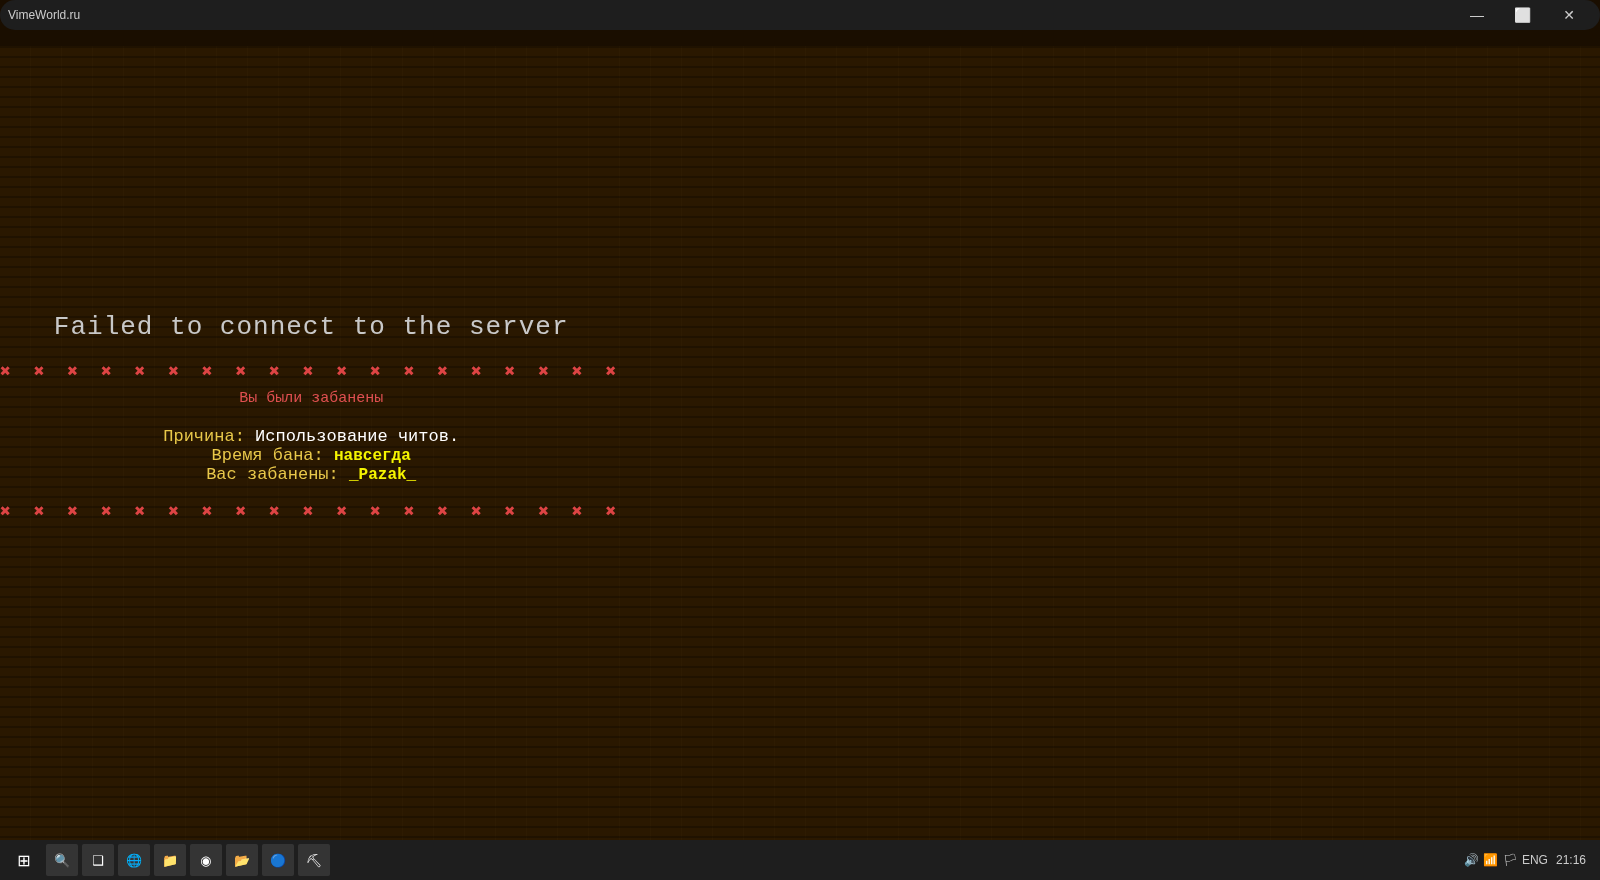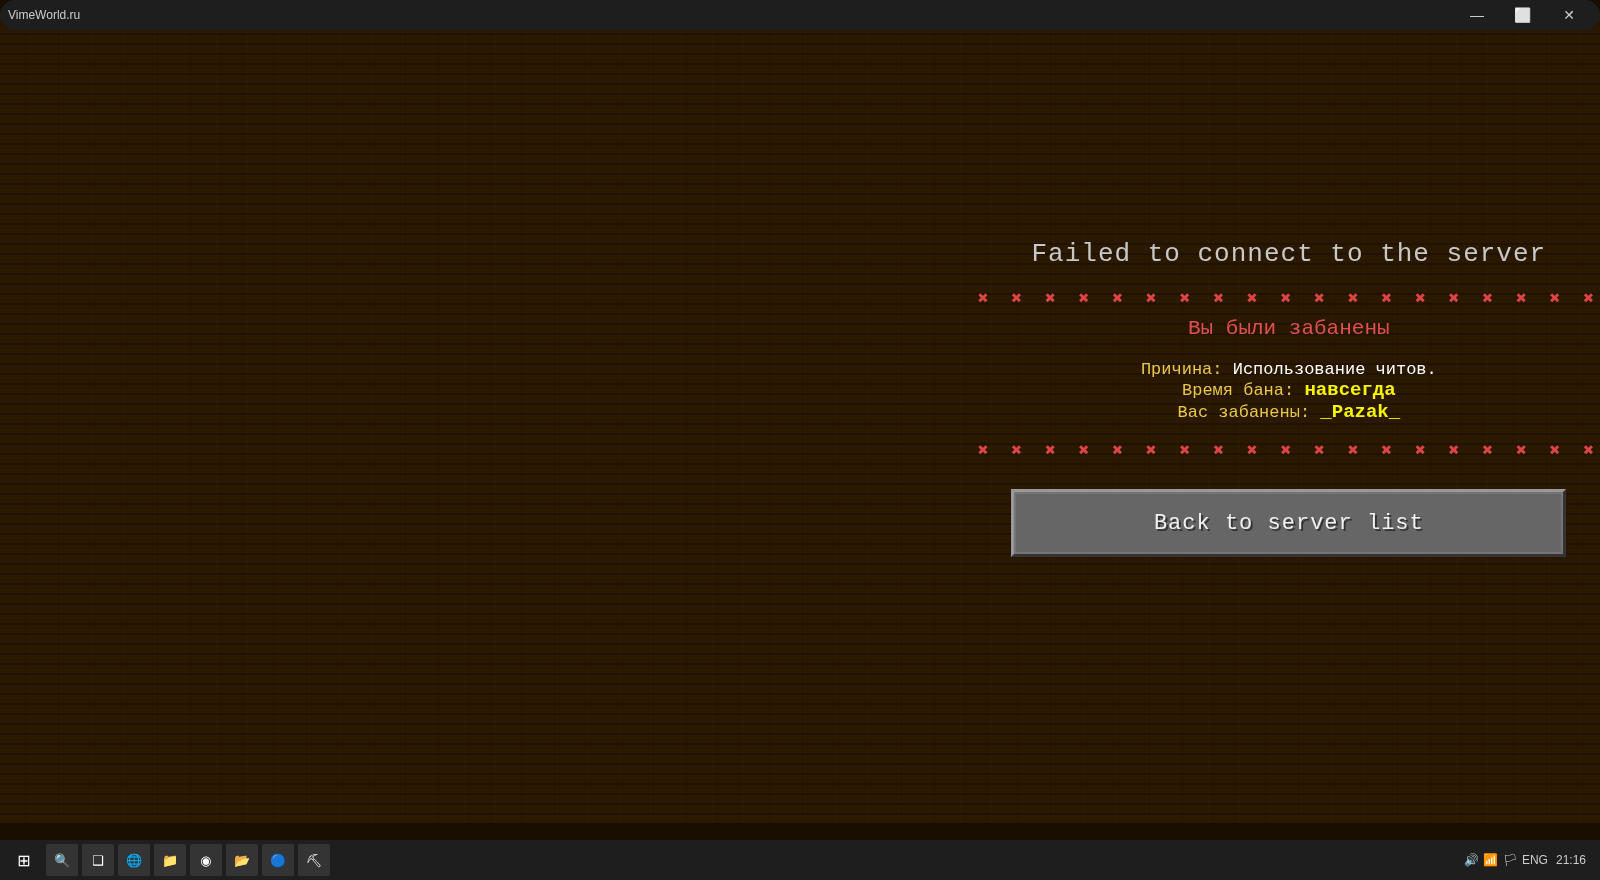--- a/index.html
+++ b/index.html
@@ -54,42 +54,42 @@
       cursor: pointer;
       display: flex;
       align-items: center;
       justify-content: center;
       font-family: 'Segoe UI', Arial, sans-serif;
     }
 
     
     .mc-background {
       position: absolute;
-      top: 13px;
+      top: 46px;
       left: 0;
       width: 100%;
       height: calc(100% - 30px - 40px);
       background-color: #2a1800;
       background-image: repeating-linear-gradient(
         0deg,
         transparent,
         transparent 8px,
         rgba(0,0,0,0.25) 8px,
         rgba(0,0,0,0.25) 10px
       ),
       repeating-linear-gradient(
         90deg,
         transparent,
         transparent 30px,
         rgba(255,200,100,0.02) 30px,
         rgba(255,200,100,0.02) 31px
       );
       display: flex;
       align-items: center;
-      justify-content: flex-end;
+      justify-content: flex-start;
     }
 
     
     .content-panel {
       display: flex;
       flex-direction: column;
       align-items: center;
       gap: 0;
       margin-top: -40px;
     }
@@ -106,21 +106,21 @@
     .crosses-line {
       color: #d44;
       font-size: 18px;
       letter-spacing: 6px;
       margin-bottom: 8px;
       font-family: 'Courier New', Courier, monospace;
     }
 
     .banned-text {
       color: #e05050;
-      font-size: 21px;
+      font-size: 15px;
       font-family: 'Courier New', Courier, monospace;
       margin-bottom: 20px;
     }
 
     .info-block {
       display: flex;
       flex-direction: column;
       align-items: center;
       margin-bottom: 16px;
     }
@@ -130,21 +130,21 @@
       font-family: 'Courier New', Courier, monospace;
     }
 
     .label-text {
       color: #e8c84a;
     }
 
     .highlight-text {
       color: #f5f500;
       font-weight: bold;
-      font-size: 19px;
+      font-size: 16px;
     }
 
     .white-text {
       color: #ffffff;
     }
 
     .crosses-line-bottom {
       color: #d44;
       font-size: 18px;
       letter-spacing: 6px;
@@ -267,21 +267,20 @@
         <span> </span><span class="highlight-text">навсегда</span>
       </div>
       <div class="info-line">
         <span class="label-text">Вас забанены:</span>
         <span> </span><span class="highlight-text">_Pazak_</span>
       </div>
     </div>
 
     <div class="crosses-line-bottom">✖ ✖ ✖ ✖ ✖ ✖ ✖ ✖ ✖ ✖ ✖ ✖ ✖ ✖ ✖ ✖ ✖ ✖ ✖</div>
 
-    <button class="back-button">Back to server list</button>
 
   </div>
 </div>
 
 <div class="taskbar">
   <button class="taskbar-start">⊞</button>
   <button class="taskbar-item">🔍</button>
   <button class="taskbar-item">❑</button>
   <button class="taskbar-item">🌐</button>
   <button class="taskbar-item">📁</button>

